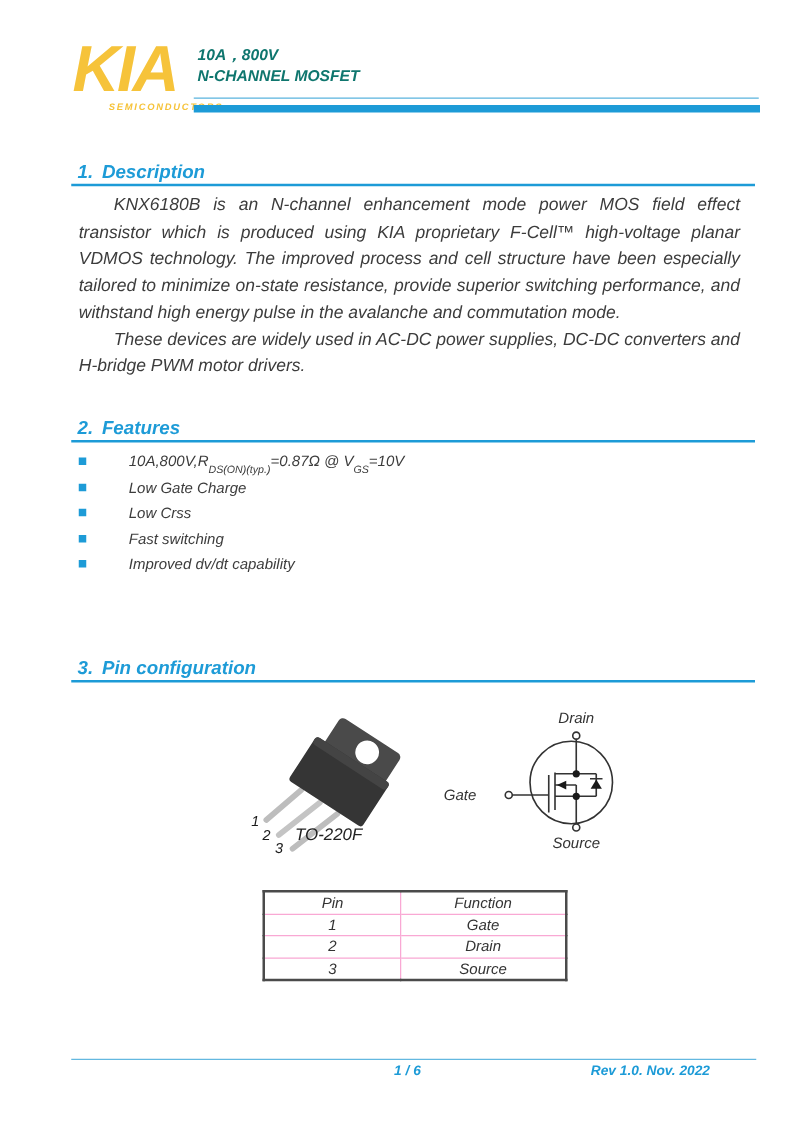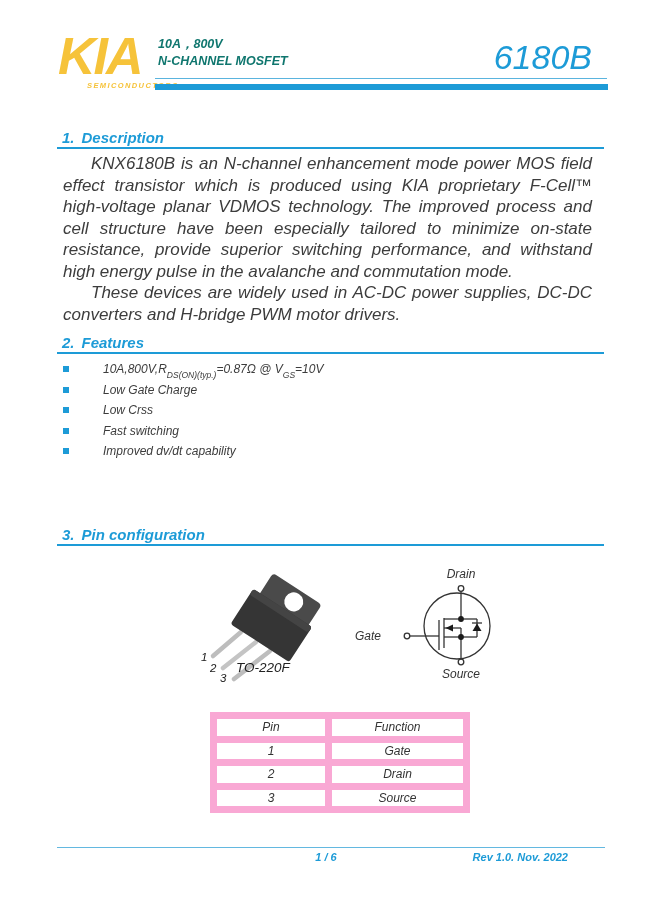--- a/index.html
+++ b/index.html
@@ -17,36 +17,36 @@
   .part-no{position:absolute;right:57px;top:40px;width:300px;text-align:right;
     color:#1d9bd7;font-size:34px;line-height:34px;}
   .rule-thin{position:absolute;left:155px;top:78px;width:452px;height:1px;background:#5ab4de;}
   .rule-thick{position:absolute;left:155px;top:84px;width:453px;height:6px;background:#1d9bd7;}
   
   .sec-head{position:absolute;left:62px;color:#1d9bd7;font-weight:bold;font-size:15px;}
   .sec-head .num{margin-right:7px;}
   .sec-rule{position:absolute;left:57px;width:547px;height:1.5px;background:#1d9bd7;}
   
   .desc{position:absolute;left:63px;top:153px;width:529px;color:#3c3c3c;
-    font-size:17px;line-height:21.5px;text-align:justify;}
+    font-size:14px;line-height:21.5px;text-align:justify;}
   .desc p{margin:0;text-indent:28px;}
   
   .features{position:absolute;left:63px;top:363px;width:500px;margin:0;padding:0;list-style:none;}
   .features li{position:relative;margin:0 0 8.5px 0;padding-left:40px;
     color:#3c3c3c;font-size:12px;line-height:12px;min-height:12px;}
   .features .bullet{position:absolute;left:0;top:3px;width:6px;height:6px;background:#1d9bd7;}
   .features sub{font-size:8.5px;position:relative;top:2px;line-height:0;}
   
   .pkg-svg{position:absolute;left:175px;top:562px;}
   .sym-svg{position:absolute;left:350px;top:560px;}
   svg text{font-family:"Liberation Sans",sans-serif;}
   
   .pin-table-wrap{position:absolute;left:210px;top:712px;}
   table.pin{border-collapse:collapse;border:2px solid #4a4a4a;}
-  table.pin td{border:7px solid #f9a8d4;height:16.5px;padding:0;
+  table.pin td{border:1px solid #f9a8d4;height:16.5px;padding:0;
     font-size:12px;color:#333333;text-align:center;vertical-align:middle;}
   table.pin td.c1{width:108px;}
   table.pin td.c2{width:131px;}
   
   .foot-rule{position:absolute;left:57px;top:847px;width:548px;height:1px;background:#63b8e0;}
   .page-num{position:absolute;left:296px;top:851px;width:60px;text-align:center;
     color:#1d9bd7;font-size:11px;font-weight:bold;}
   .revision{position:absolute;left:400px;top:851px;width:168px;text-align:right;
     color:#1d9bd7;font-size:11px;font-weight:bold;}
 </style>
@@ -54,21 +54,20 @@
 <body>
 
 <div class="page">
 
   <div class="logo">KIA</div>
   <div class="logo-sub">SEMICONDUCTORS</div>
   <div class="hdr-sub">
     <div>10A，800V</div>
     <div>N-CHANNEL MOSFET</div>
   </div>
-  <div class="part-no">6180B</div>
   <div class="rule-thin"></div>
   <div class="rule-thick"></div>
 
   <div class="sec-head" style="top:129px;">
     <span class="num">1.</span><span>Description</span>
   </div>
   <div class="sec-rule" style="top:147px;"></div>
 
   <div class="desc">
     <p>KNX6180B is an N-channel enhancement mode power MOS field effect transistor which is produced using KIA proprietary F-Cell™ high-voltage planar VDMOS technology. The improved process and cell structure have been especially tailored to minimize on-state resistance, provide superior switching performance, and withstand high energy pulse in the avalanche and commutation mode.</p>

